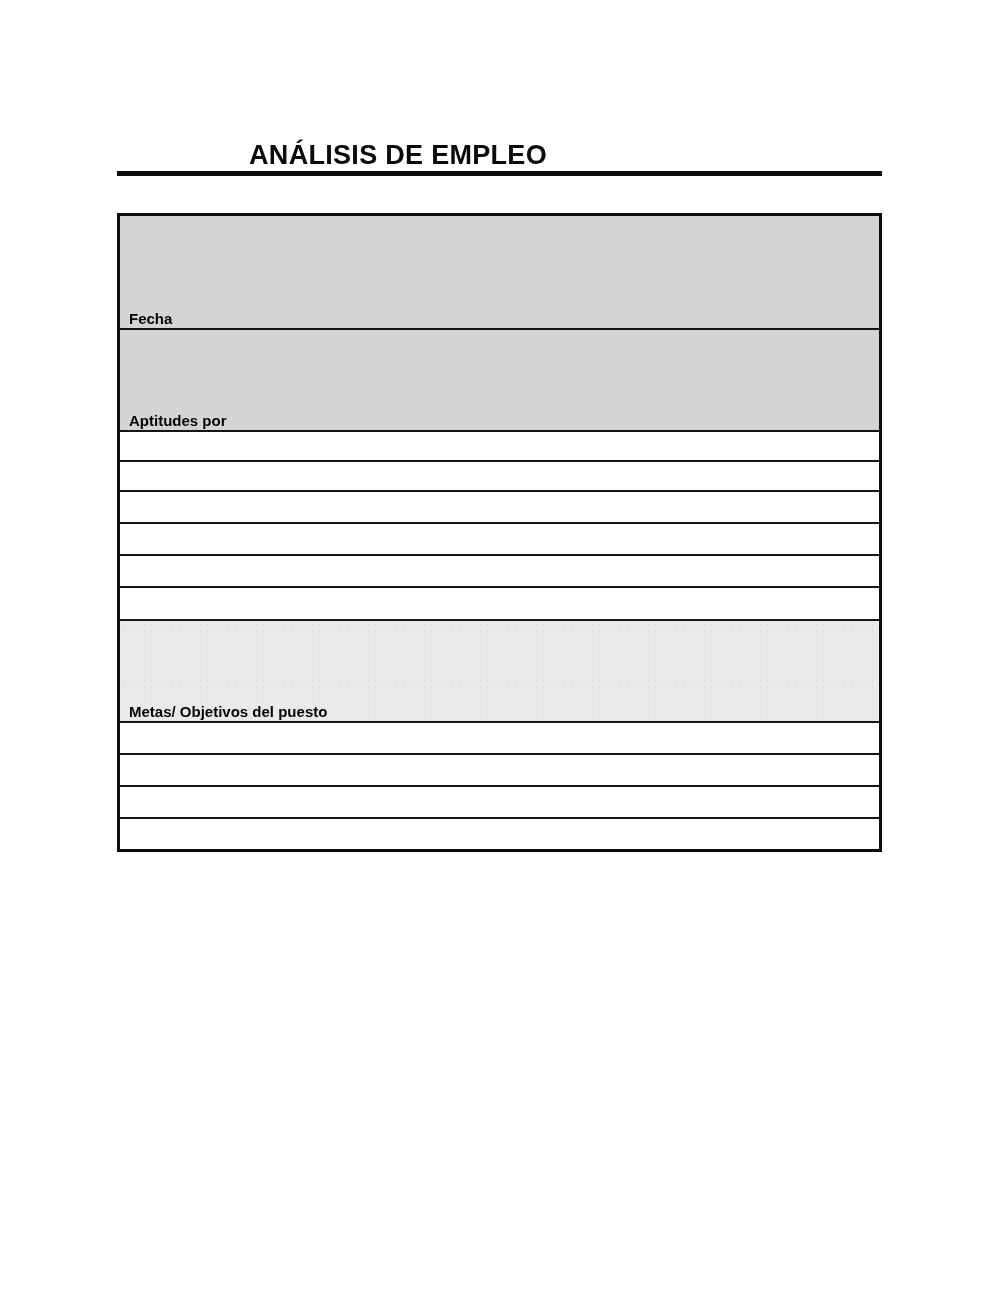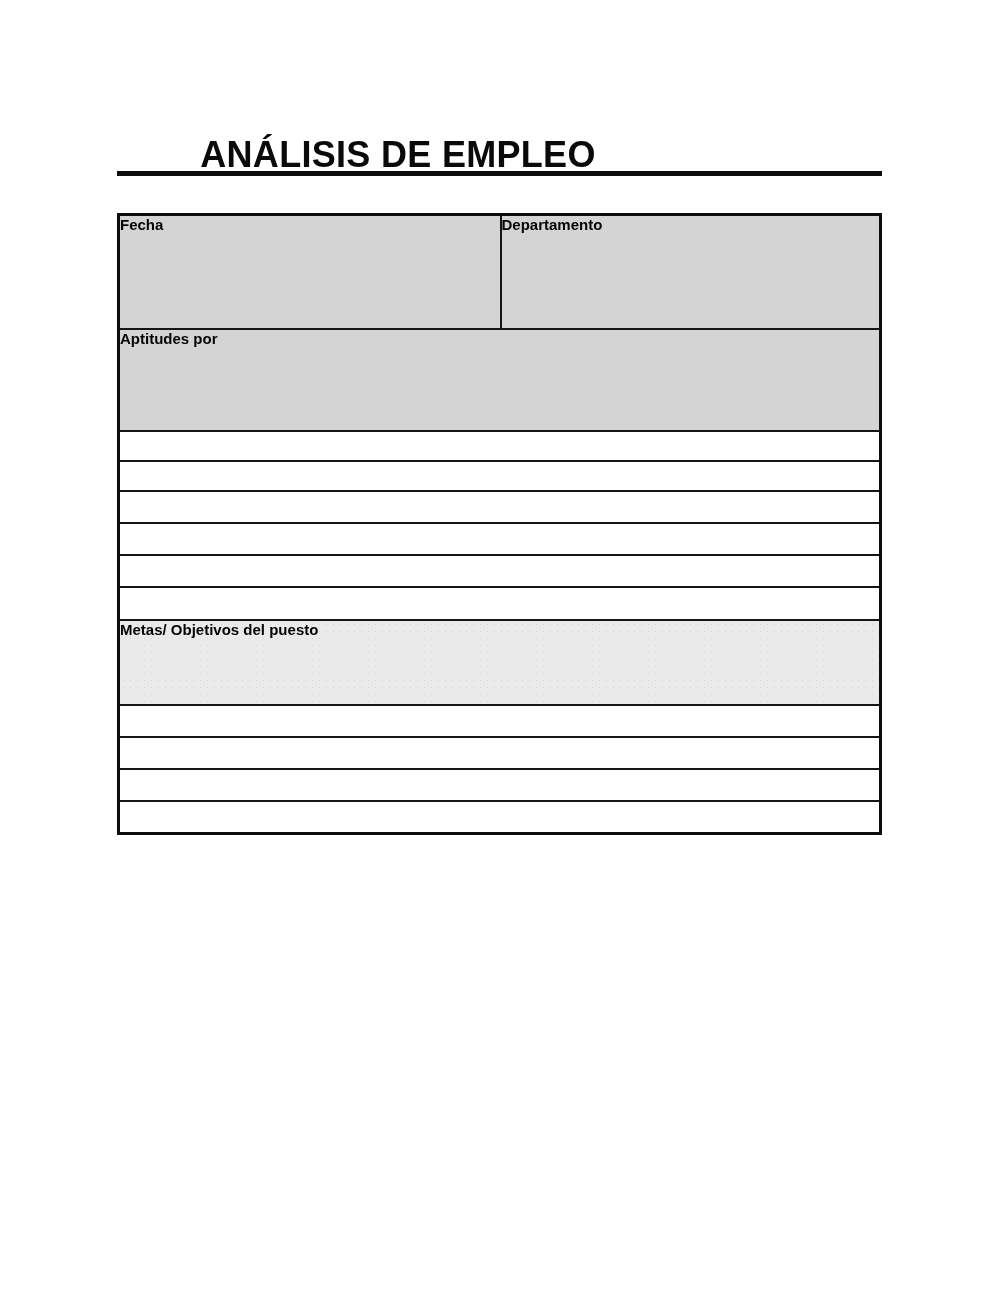--- a/index.html
+++ b/index.html
@@ -11,21 +11,21 @@
     font-family: "Liberation Sans", sans-serif;
     color: #000;
     overflow: hidden;
   }
   .doc-title {
     position: absolute;
     top: 141px;
     left: 0;
     width: 796px;
     text-align: center;
-    font-size: 36px;
+    font-size: 27px;
     line-height: 28px;
     font-weight: bold;
     letter-spacing: 0.3px;
     color: #0a0a0a;
   }
   .title-rule {
     position: absolute;
     top: 171px;
     left: 117px;
     width: 765px;
@@ -42,21 +42,22 @@
   }
   .row {
     display: flex;
     width: 100%;
     border-top: 2px solid #151515;
   }
   .row:first-child { border-top: none; }
   .cell {
     flex: 1 1 50%;
     display: flex;
-    align-items: flex-start;
+    align-items: flex-end;
+    padding-left: 9px;
     padding-right: 6px;
   }
   .cell + .cell { border-left: 2px solid #151515; }
   .label {
     font-weight: bold;
     font-size: 15px;
     line-height: 18px;
     color: #050505;
   }
   .gray-dark {
@@ -76,43 +77,40 @@
 
   <h1 class="doc-title">ANÁLISIS DE EMPLEO</h1>
   <div class="title-rule"></div>
 
   <div class="form-table">
 
     <div class="row gray-dark" style="height:112px">
       <div class="cell">
         <span class="label">Fecha</span>
       </div>
-      <div class="cell">
-        <span class="label">Departamento</span>
-      </div>
     </div>
 
     <div class="row gray-dark" style="height:102px">
       <div class="cell">
         <span class="label">Aptitudes por</span>
       </div>
     </div>
 
     <div class="row blank" style="height:30px"></div>
 
 
     <div class="row blank" style="height:30px"></div>
 
 
     <div class="row blank" style="height:32px"></div>
     <div class="row blank" style="height:32px"></div>
     <div class="row blank" style="height:32px"></div>
     <div class="row blank" style="height:33px"></div>
 
-    <div class="row gray-light" style="height:85px">
+    <div class="row gray-light" style="height:102px">
       <div class="cell">
         <span class="label">Metas/ Objetivos del puesto</span>
       </div>
     </div>
 
     <div class="row blank" style="height:32px"></div>
     <div class="row blank" style="height:32px"></div>
     <div class="row blank" style="height:32px"></div>
     <div class="row blank" style="height:32px"></div>
 

